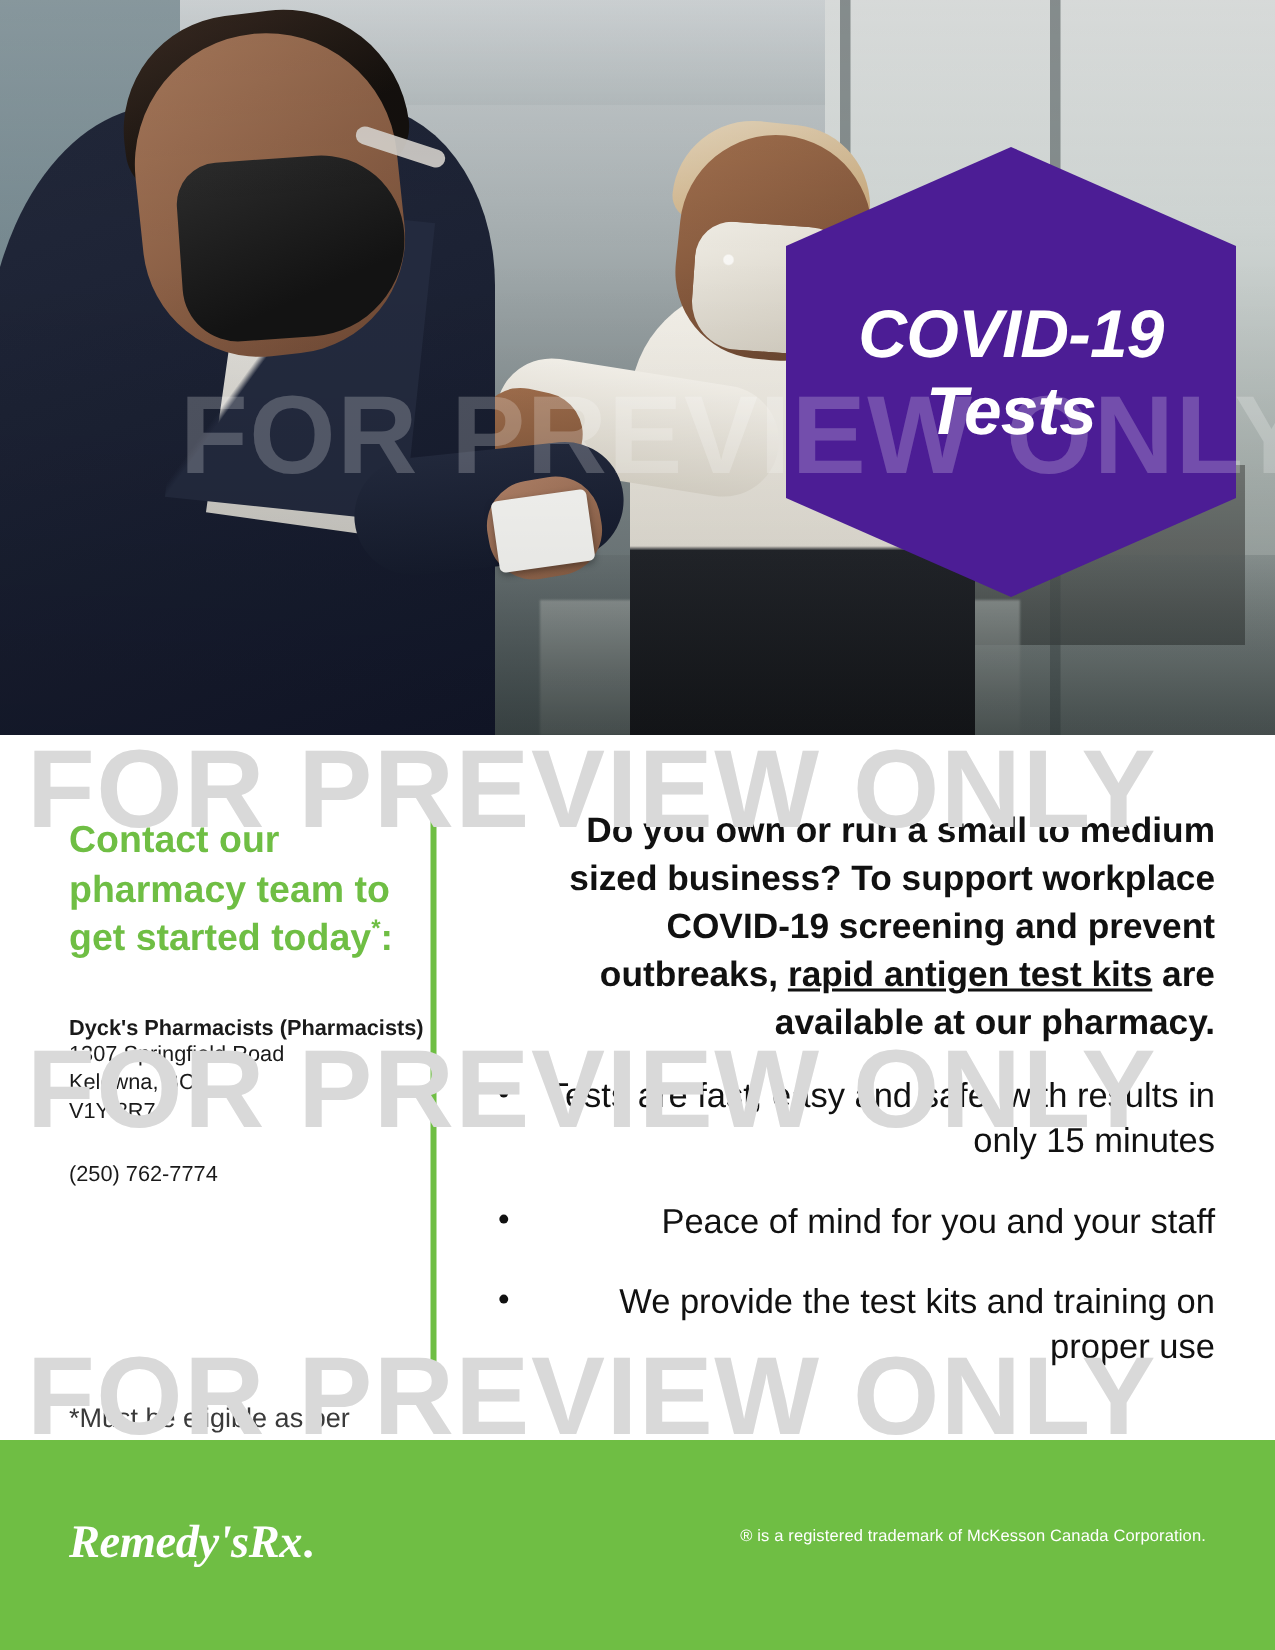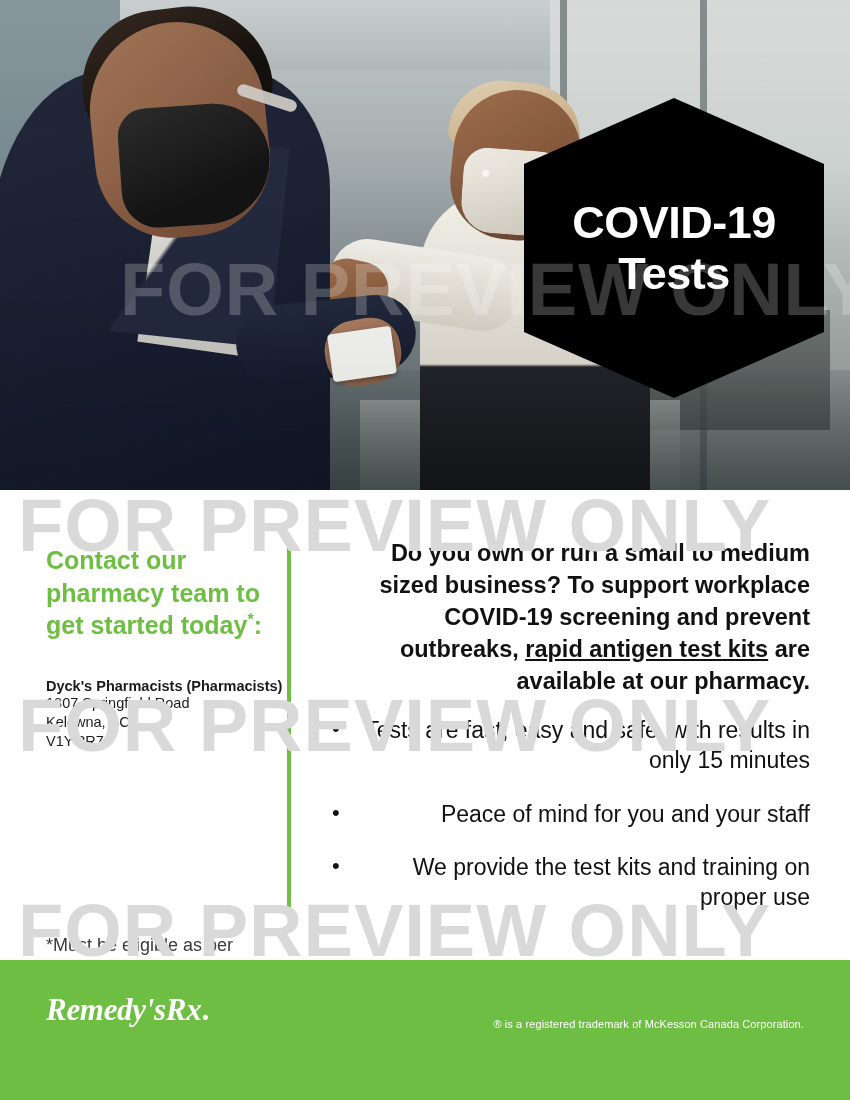--- a/index.html
+++ b/index.html
@@ -194,26 +194,27 @@
     background: linear-gradient(180deg, rgba(0,0,0,.06) 0%, rgba(0,0,0,0) 35%, rgba(0,0,0,.12) 100%);
   }
 
   
   .badge {
     position: absolute;
     left: 524px;
     top: 98px;
     width: 300px;
     height: 300px;
-    background: #000000;
+    background: #4c1d95;
     clip-path: polygon(50% 0%, 100% 22%, 100% 78%, 50% 100%, 0% 78%, 0% 22%);
     display: flex;
     align-items: center;
     justify-content: center;
     text-align: center;
+    font-style: italic;
   }
   .badge-text {
     color: #ffffff;
     font-size: 45px;
     line-height: 1.14;
     font-weight: bold;
     letter-spacing: -0.5px;
     padding: 0 12px;
   }
 
@@ -324,21 +325,21 @@
   .footer {
     position: absolute;
     left: 0; bottom: 0;
     width: 850px;
     height: 140px;
     background: #6fbe44;
     z-index: 7;
   }
   .logo {
     position: absolute;
-    left: 46px; top: 32px;
+    left: 46px; top: 50px;
     color: #ffffff;
     font-family: "Liberation Serif", serif;
     font-size: 31px;
     font-style: italic;
     font-weight: bold;
     letter-spacing: -.3px;
   }
   .logo .dot {
     font-style: normal;
     font-size: 31px;
@@ -407,20 +408,21 @@
     <div class="wm wm3" style="top:193px">FOR PREVIEW ONLY</div>
     <div class="wm wm4" style="top:398px">FOR PREVIEW ONLY</div>
 
     <div class="left-col">
       <div class="contact-heading"><span>Contact our pharmacy team to get started today</span><sup>*</sup><span>:</span></div>
 
       <div class="pharmacy-name">Dyck's Pharmacists (Pharmacists)</div>
       <div class="addr-line">1307 Springfield Road</div>
       <div class="addr-line">Kelowna, BC</div>
       <div class="addr-line">V1Y 8R7</div>
+      <div class="phone">(250) 762-7774</div>
     </div>
 
     <div class="footnote">*Must be eligible as per federal guidelines.</div>
 
     <div class="divider"></div>
 
     <div class="right-col">
       <p class="lede"><span>Do you own or run a small to medium sized business? To support workplace COVID-19 screening and prevent outbreaks, </span><u>rapid antigen test kits</u><span> are available at our pharmacy.</span></p>
 
       <ul class="bullets">

